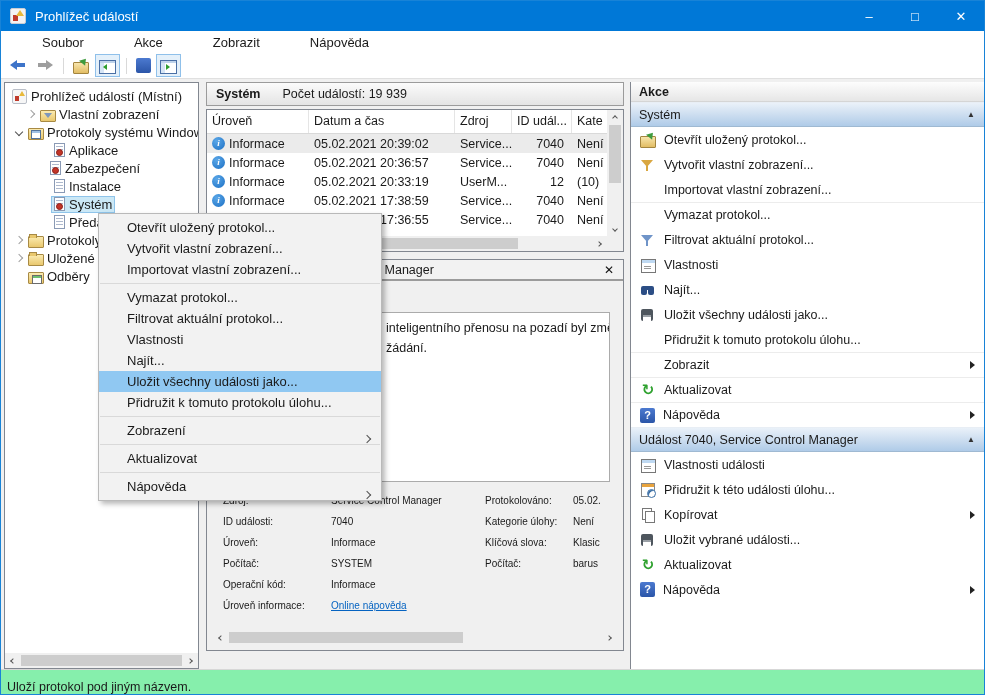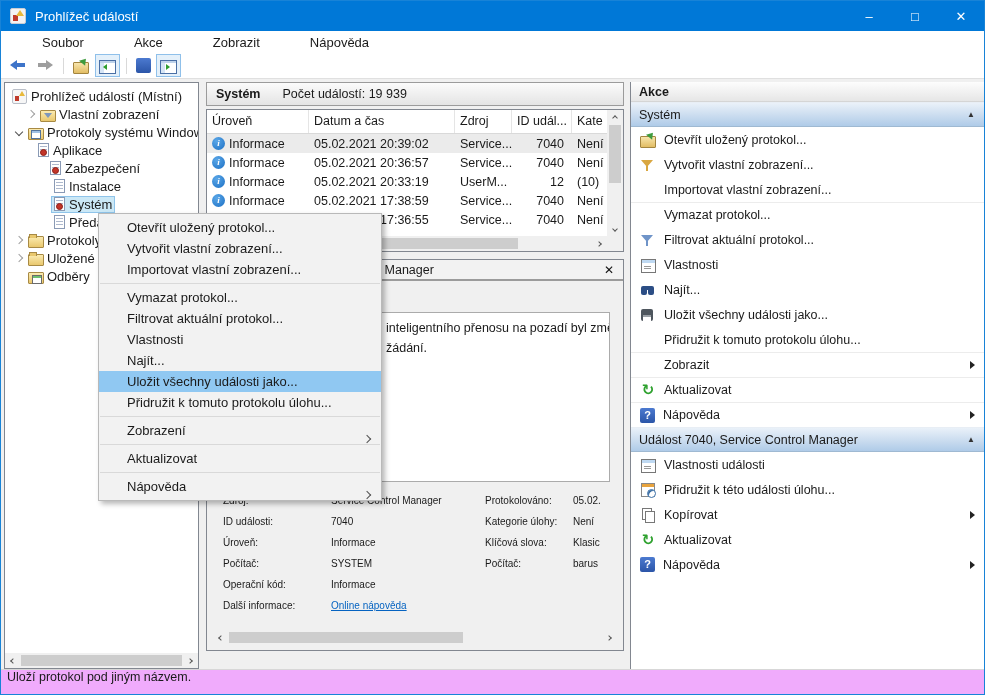--- a/index.html
+++ b/index.html
@@ -138,21 +138,21 @@
   .ic-copy::after{content:"";position:absolute;left:5px;top:4px;width:8px;height:10px;background:#fff;border:1px solid #777;}
 
   
   .ctx{position:absolute;left:97px;top:212px;width:284px;background:#F2F2F2;border:1px solid #B9B9B9;box-shadow:3px 3px 5px rgba(0,0,0,0.28);padding:3px 0;z-index:50;}
   .ctx-item{height:21px;line-height:21px;font-size:13px;color:#1a1a1a;padding-left:28px;position:relative;white-space:nowrap;}
   .ctx-item.hl{background:#90C8F2;}
   .ctx-sep{height:1px;background:#D9D9D9;margin:3px 1px;}
   .ctx-sub{position:absolute;right:11px;top:7px;}
 
   
-  .statusbar{position:absolute;left:0;bottom:0;width:100%;height:25px;background:#f0abfc;border-top:1px solid #d7d7d7;display:flex;align-items:flex-start;font-size:12.5px;color:#1a1a1a;}
+  .statusbar{position:absolute;left:0;bottom:0;width:100%;height:25px;background:#86efac;border-top:1px solid #d7d7d7;display:flex;align-items:flex-end;font-size:12.5px;color:#1a1a1a;}
   .status-text{margin-left:6px;}
 </style>
 </head>
 <body>
 
 <div class="window">
 
   <div class="titlebar">
     <span class="app-badge"></span>
     <span class="title-text">Prohlížeč událostí</span>
@@ -212,21 +212,21 @@
         </div>
         <div class="tree-row" style="padding-left: 6px;">
           <span class="expander">
             <span class="chev d"></span>
           </span>
           <span class="tree-core">
             <span class="ti folder-log"></span>
             <span class="tree-label">Protokoly systému Windows</span>
           </span>
         </div>
-        <div class="tree-row" style="padding-left: 14px;">
+        <div class="tree-row" style="padding-left: 30px;">
           <span class="expander"></span>
           <span class="tree-core">
             <span class="ti log-red"></span>
             <span class="tree-label">Aplikace</span>
           </span>
         </div>
         <div class="tree-row" style="padding-left: 26px;">
           <span class="expander"></span>
           <span class="tree-core">
             <span class="ti log-red"></span>
@@ -409,21 +409,21 @@
           <span class="f-label l1">Počítač:</span>
           <span class="f-value v1">SYSTEM</span>
           <span class="f-label l2">Počítač:</span>
           <span class="f-value v2">barus</span>
         </div>
         <div class="f-row">
           <span class="f-label l1">Operační kód:</span>
           <span class="f-value v1">Informace</span>
         </div>
         <div class="f-row">
-          <span class="f-label l1">Další informace:</span>
+          <span class="f-label l1">Úroveň informace:</span>
           <span class="f-value v1 link">Online nápověda</span>
         </div>
       </div>
     <div class="pv-hscroll">
       <span class="hs-arrow">
           <span class="chev sm l"></span>
         </span>
       <span class="hs-thumb"></span>
       <span class="hs-arrow" style="margin-left:auto;">
           <span class="chev sm r"></span>
@@ -497,20 +497,24 @@
           <span class="a-label">Vlastnosti události</span>
         </div>
         <div class="a-item">
           <span class="ic ic-task"></span>
           <span class="a-label">Přidružit k této události úlohu...</span>
         </div>
         <div class="a-item">
           <span class="ic ic-copy"></span>
           <span class="a-label">Kopírovat</span>
           <span class="tri-r"></span>
+        </div>
+        <div class="a-item">
+          <span class="ic ic-save"></span>
+          <span class="a-label">Uložit vybrané události...</span>
         </div>
         <div class="a-item">
           <span class="ic ic-refresh">↻</span>
           <span class="a-label">Aktualizovat</span>
         </div>
         <div class="a-item">
           <span class="ic ic-help">?</span>
           <span class="a-label">Nápověda</span>
           <span class="tri-r"></span>
         </div>

